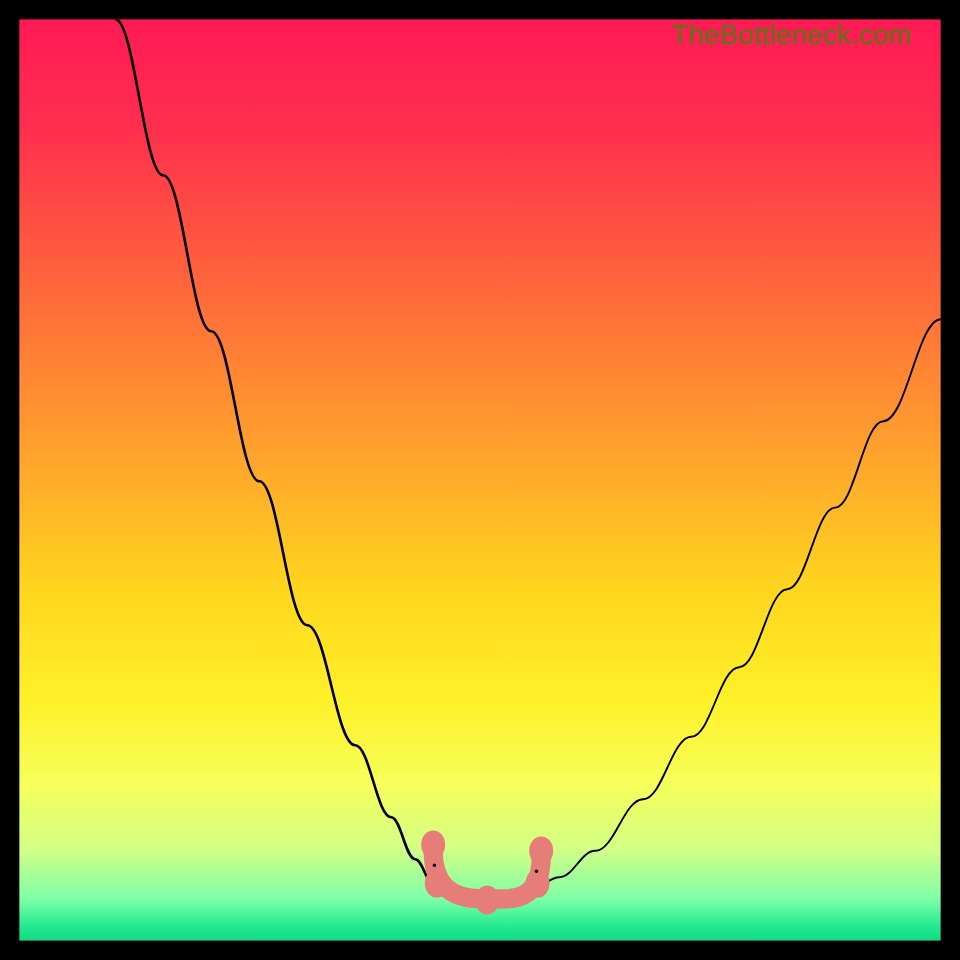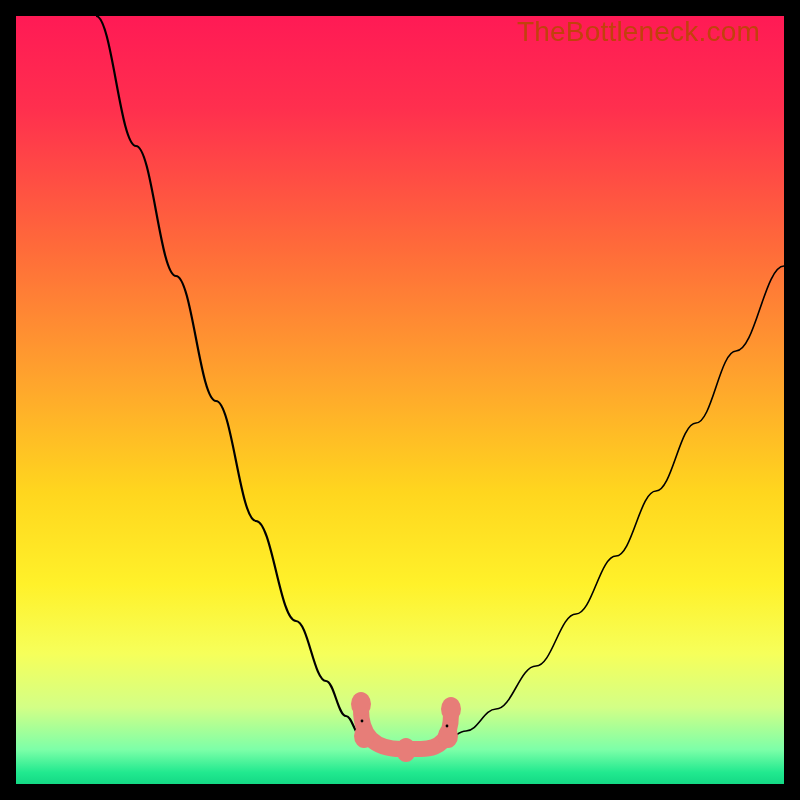--- a/index.html
+++ b/index.html
@@ -23,22 +23,22 @@
     position: absolute;
     left: 0;
     top: 0;
     width: 768px;
     height: 768px;
   }
   .watermark {
     position: absolute;
     top: 0;
     right: 24px;
-    color: #c2410c;
-    font-size: 28px;
+    color: #4d7c0f;
+    font-size: 23px;
     font-weight: 500;
     letter-spacing: 0.2px;
   }
   svg {
     position: absolute;
     left: 0;
     top: 0;
   }
 </style>
 </head>

